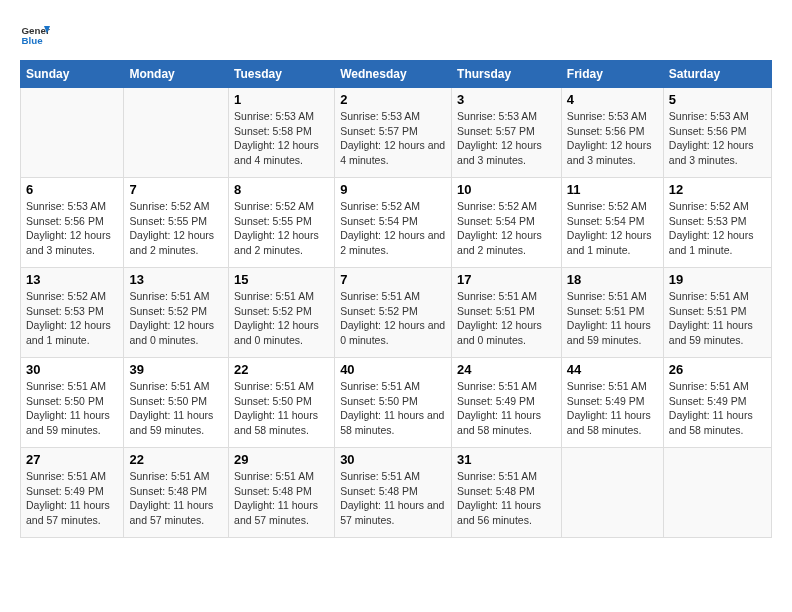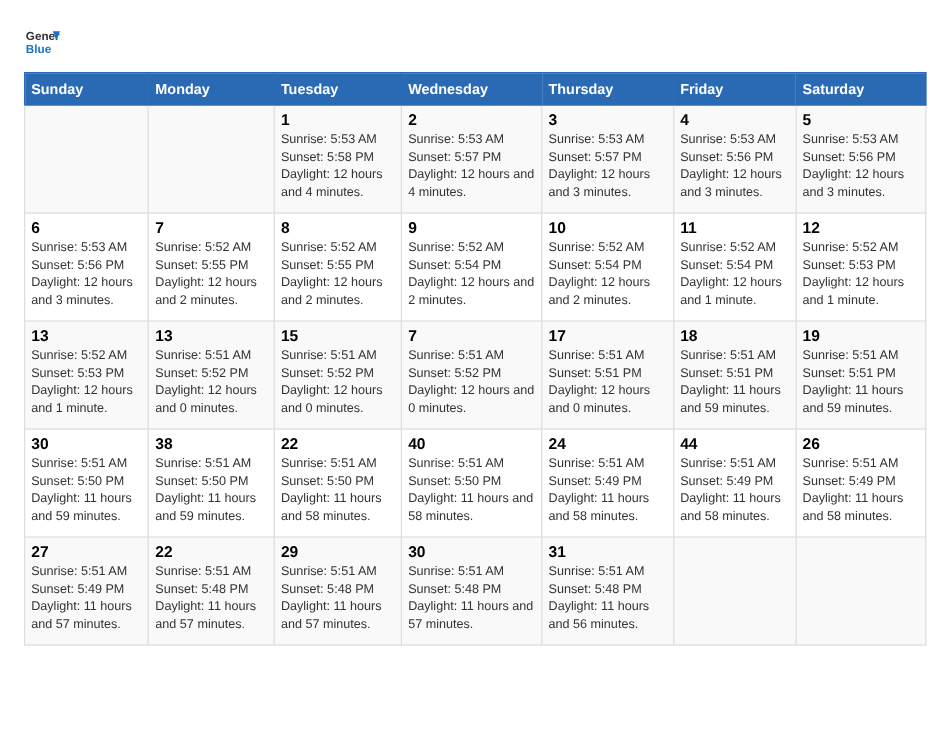--- a/index.html
+++ b/index.html
@@ -196,21 +196,21 @@
           <span class="day-number">19</span>
           <div class="day-info">Sunrise: 5:51 AM<br>Sunset: 5:51 PM<br>Daylight: 11 hours and 59 minutes.</div>
         </td>
       </tr>
       <tr>
         <td>
           <span class="day-number">30</span>
           <div class="day-info">Sunrise: 5:51 AM<br>Sunset: 5:50 PM<br>Daylight: 11 hours and 59 minutes.</div>
         </td>
         <td>
-          <span class="day-number">38</span>
+          <span class="day-number">39</span>
           <div class="day-info">Sunrise: 5:51 AM<br>Sunset: 5:50 PM<br>Daylight: 11 hours and 59 minutes.</div>
         </td>
         <td>
           <span class="day-number">22</span>
           <div class="day-info">Sunrise: 5:51 AM<br>Sunset: 5:50 PM<br>Daylight: 11 hours and 58 minutes.</div>
         </td>
         <td>
           <span class="day-number">40</span>
           <div class="day-info">Sunrise: 5:51 AM<br>Sunset: 5:50 PM<br>Daylight: 11 hours and 58 minutes.</div>
         </td>

